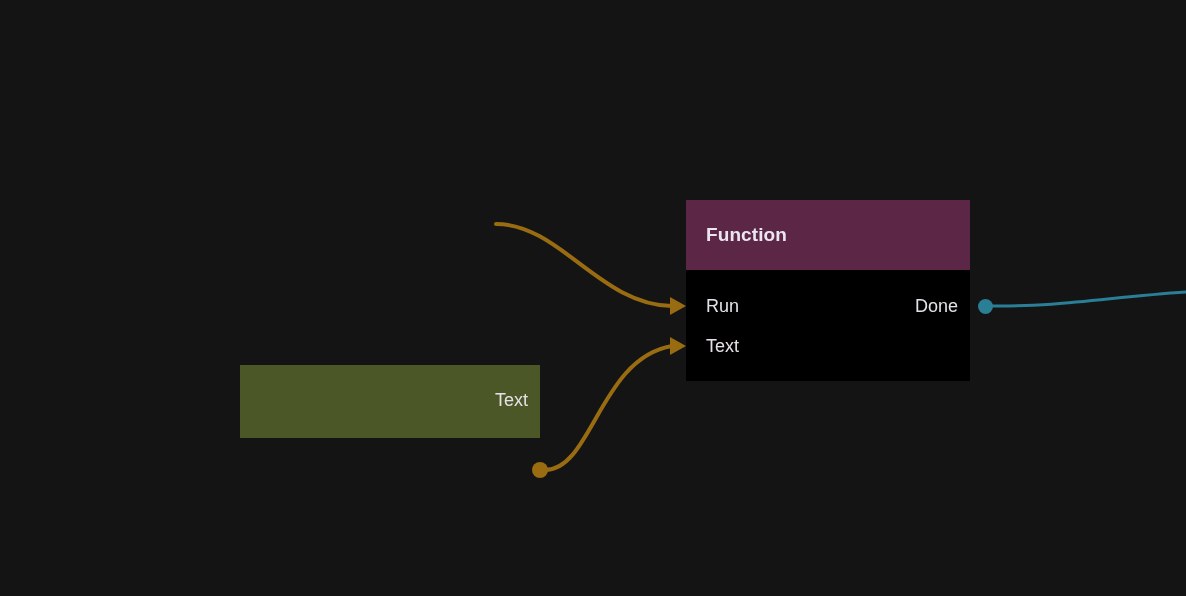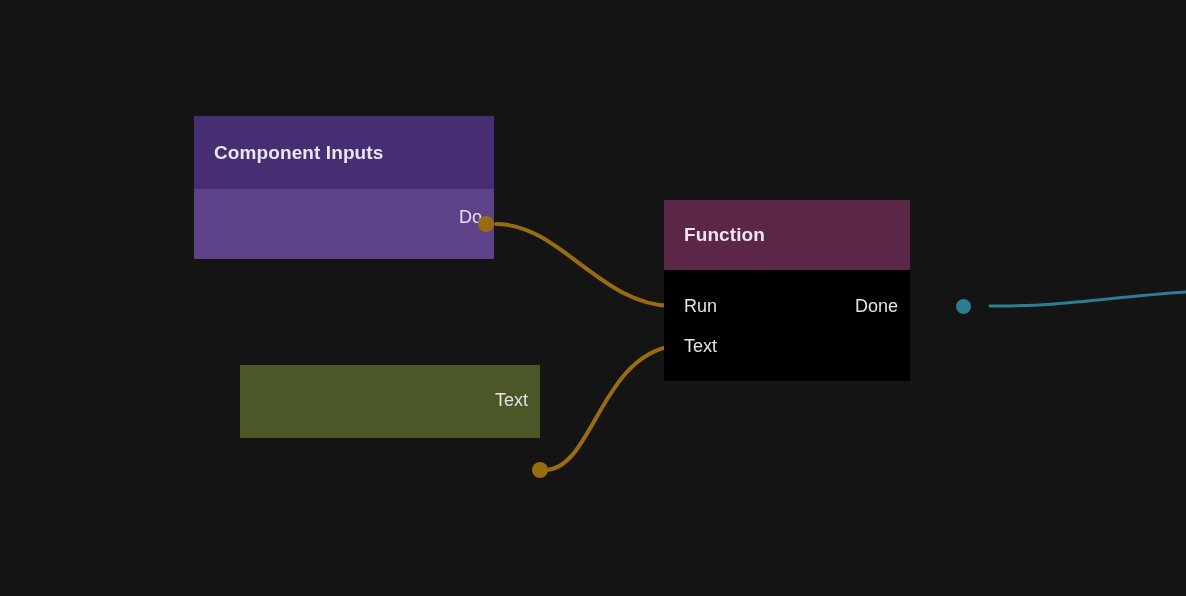--- a/index.html
+++ b/index.html
@@ -14,21 +14,21 @@
   .port-row{position:absolute;display:flex;align-items:center;height:22px;}
   .port-row.out{right:12px;justify-content:flex-end;}
   .port-row.in{left:20px;justify-content:flex-start;}
   .port-label{font-size:18px;color:#e4e1e8;white-space:nowrap;}
   .port-dot{position:absolute;border-radius:50%;}
   
   #node-component-inputs{left:194px;top:116px;width:300px;height:143px;}
   #node-component-inputs .node-header{height:73px;background:#472d72;}
   #node-component-inputs .node-body{height:70px;background:#5e4289;}
   
-  #node-function{left:664px;top:200px;width:246px;height:181px;}
+  #node-function{left:686px;top:200px;width:284px;height:181px;}
   #node-function .node-header{height:70px;background:#5c2647;}
   #node-function .node-body{height:111px;background:#000000;}
   
   #node-object{left:240px;top:365px;width:300px;height:141px;}
   #node-object .node-header{height:68px;background:#333f13;}
   #node-object .node-body{height:73px;background:#4b5726;}
 </style>
 </head>
 <body>
 
@@ -38,31 +38,20 @@
 
     <path d="M 496 224 C 560 224, 600 305, 672 306" fill="none" stroke="#9A6C12" stroke-width="4" stroke-linecap="round"></path>
     <polygon points="670,297 686,306 670,315" fill="#9A6C12"></polygon>
 
     <path d="M 545 470 C 592 470, 600 358, 672 346" fill="none" stroke="#9A6C12" stroke-width="4" stroke-linecap="round"></path>
     <polygon points="670,337 686,346 670,355" fill="#9A6C12"></polygon>
 
     <path d="M 990 306 C 1060 307, 1110 297, 1186 292" fill="none" stroke="#2A7E95" stroke-width="3" stroke-linecap="round"></path>
   </svg>
 
-  <div class="node" id="node-component-inputs">
-    <div class="node-header">
-      <span class="node-title">Component Inputs</span>
-    </div>
-    <div class="node-body">
-      <div class="port-row out" style="top:17px;">
-        <span class="port-label">Do</span>
-      </div>
-    </div>
-    <div class="port-dot" style="left:284px;top:100px;width:16px;height:16px;background:#9A6C12;"></div>
-  </div>
 
   <div class="node" id="node-function">
     <div class="node-header">
       <span class="node-title">Function</span>
     </div>
     <div class="node-body">
       <div class="port-row in" style="top:25px;">
         <span class="port-label">Run</span>
       </div>
       <div class="port-row in" style="top:65px;">

